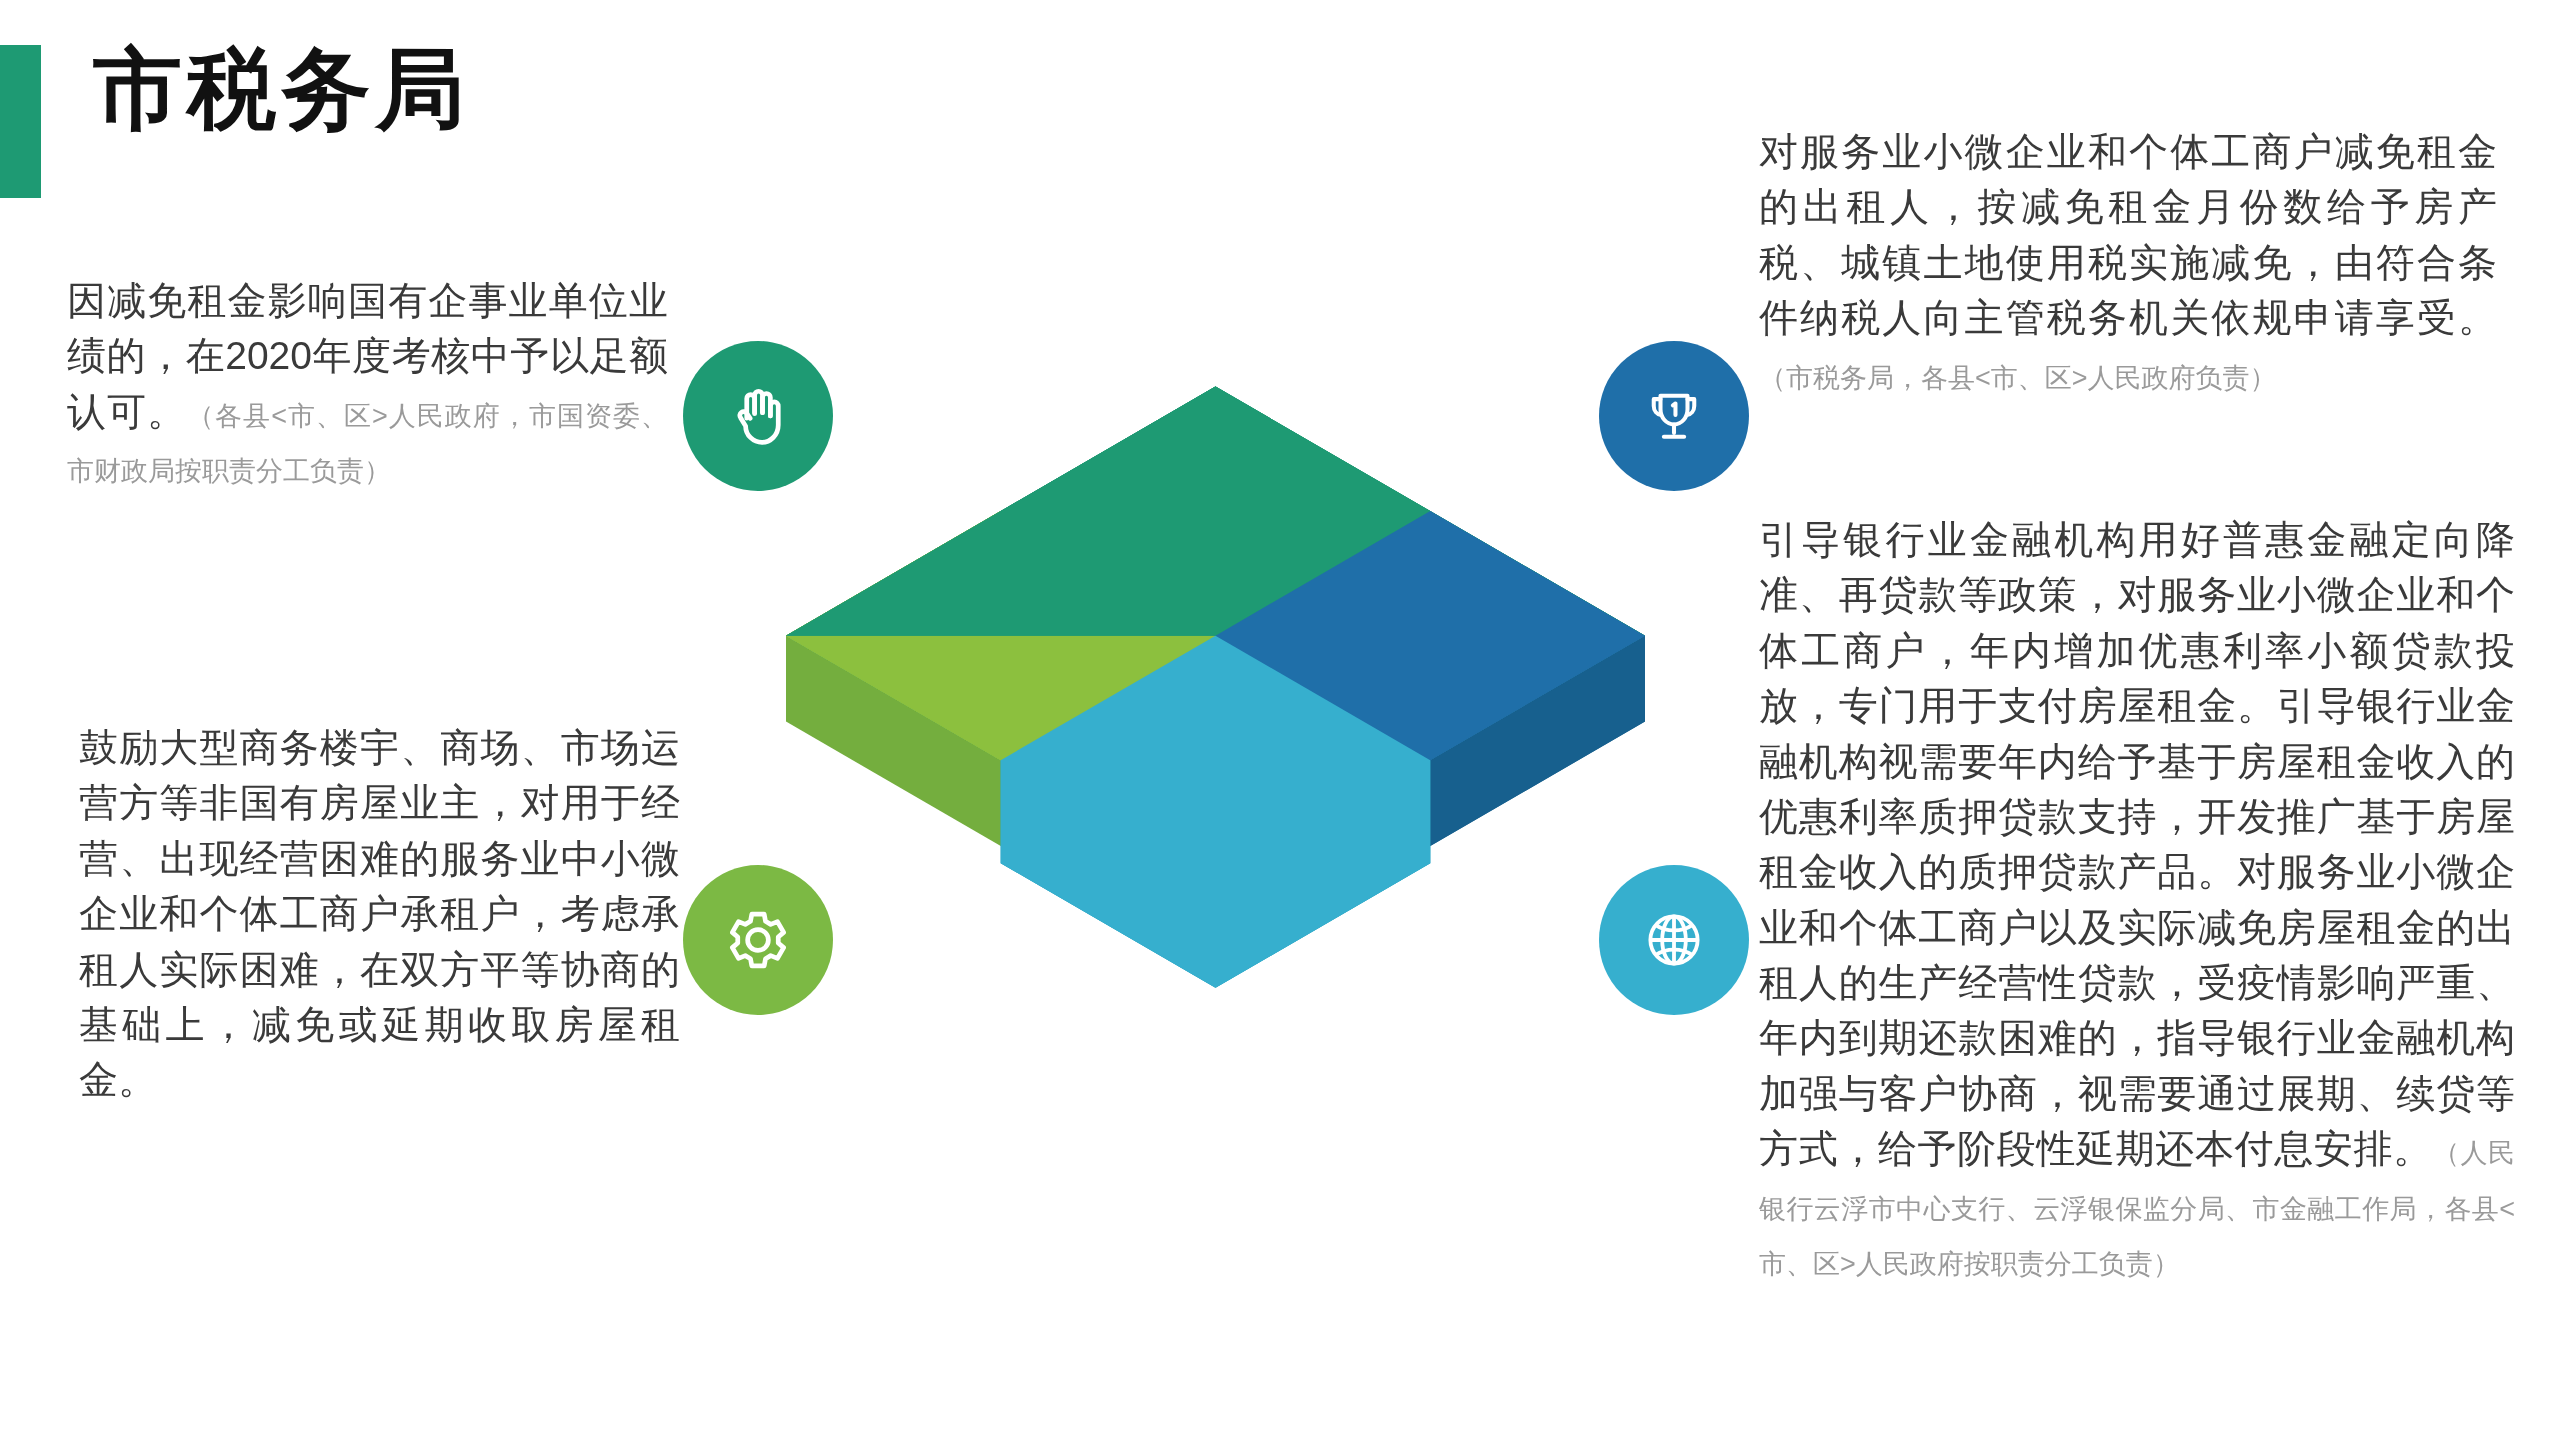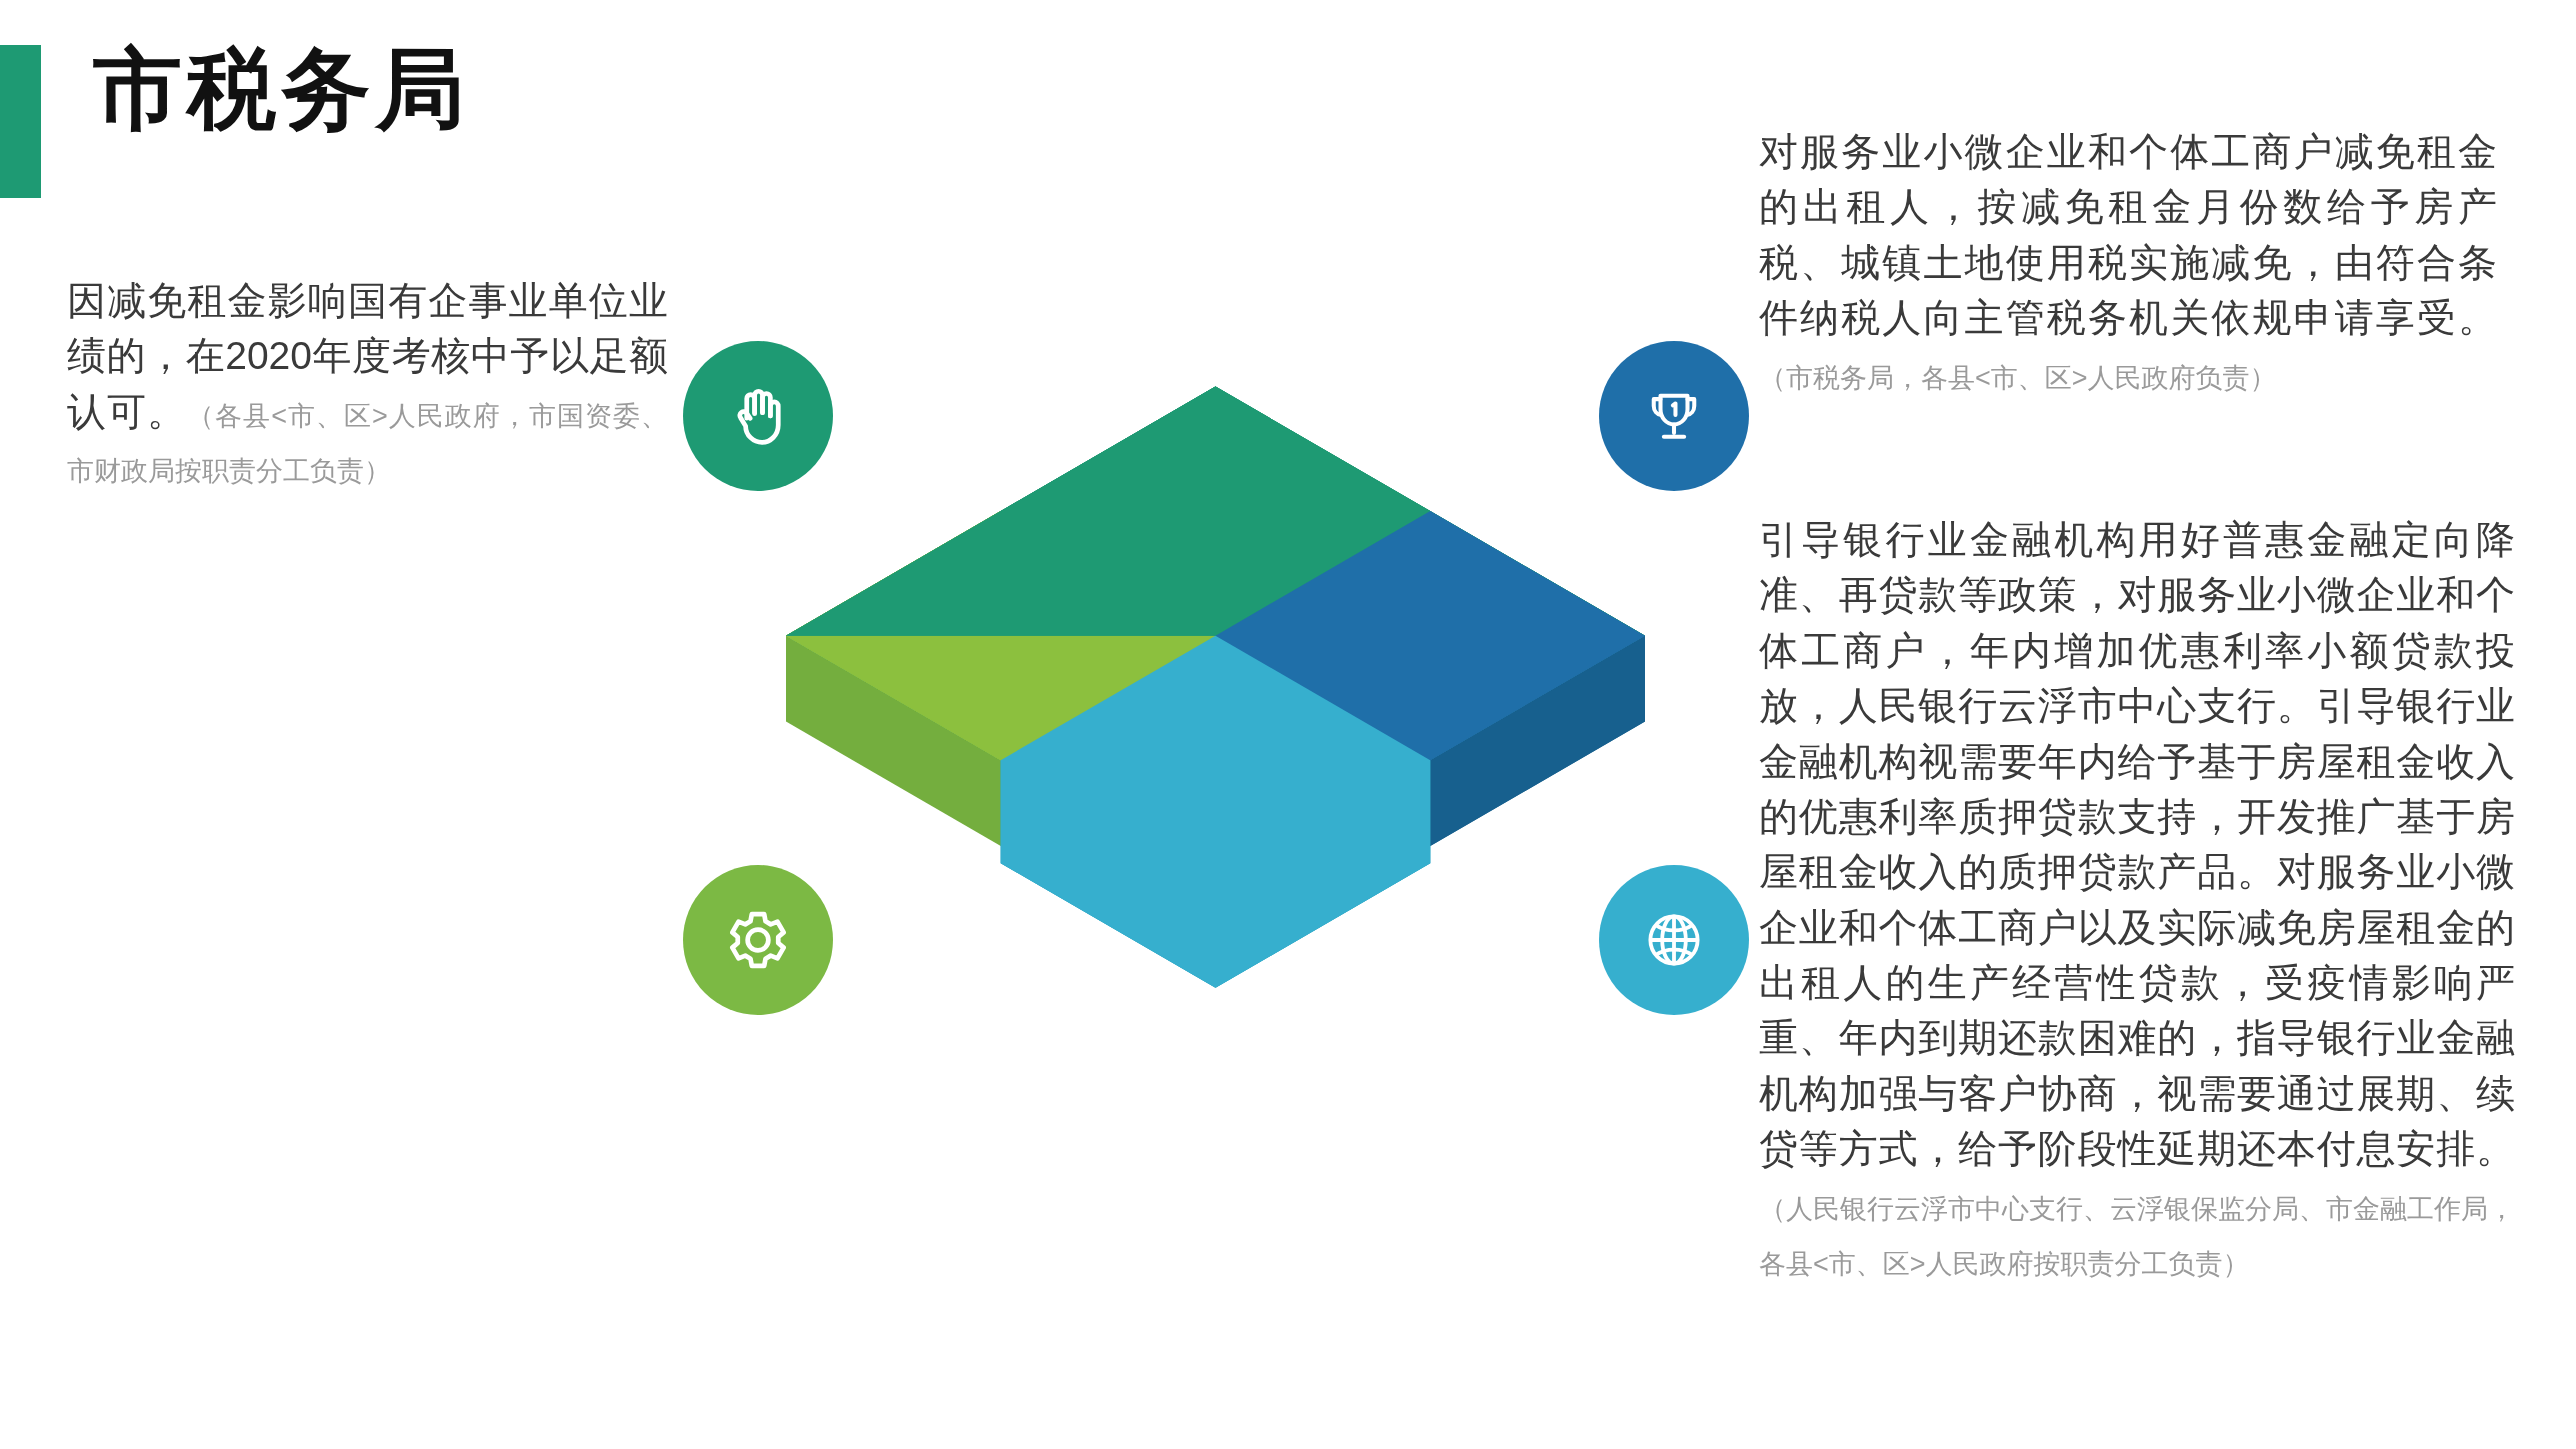--- a/index.html
+++ b/index.html
@@ -153,22 +153,23 @@
     <path d="M15.5 45.5c4.6-3.2 10.4-5 16.5-5s11.9 1.8 16.5 5"></path>
     <line x1="32" y1="11" x2="32" y2="53"></line>
   </svg>
 </div>
 
 <div class="txt-block" id="block-top-left">
   <div class="txt-main"><span>因减免租金影响国有企事业单位业绩的，在2020年度考核中予以足额认可。</span><span class="txt-note">（各县&lt;市、区&gt;人民政府，市国资委、市财政局按职责分工负责）</span></div>
 </div>
 
 <div class="txt-block" id="block-bottom-left">
+  <div class="txt-main">鼓励大型商务楼宇、商场、市场运营方等非国有房屋业主，对用于经营、出现经营困难的服务业中小微企业和个体工商户承租户，考虑承租人实际困难，在双方平等协商的基础上，减免或延期收取房屋租金。</div>
 </div>
 
 <div class="txt-block" id="block-top-right">
   <div class="txt-main"><span>对服务业小微企业和个体工商户减免租金的出租人，按减免租金月份数给予房产税、城镇土地使用税实施减免，由符合条件纳税人向主管税务机关依规申请享受。</span><span class="txt-note">（市税务局，各县&lt;市、区&gt;人民政府负责）</span></div>
 </div>
 
 <div class="txt-block" id="block-bottom-right">
-  <div class="txt-main"><span>引导银行业金融机构用好普惠金融定向降准、再贷款等政策，对服务业小微企业和个体工商户，年内增加优惠利率小额贷款投放，人民银行云浮市中心支行。引导银行业金融机构视需要年内给予基于房屋租金收入的优惠利率质押贷款支持，开发推广基于房屋租金收入的质押贷款产品。对服务业小微企业和个体工商户以及实际减免房屋租金的出租人的生产经营性贷款，受疫情影响严重、年内到期还款困难的，指导银行业金融机构加强与客户协商，视需要通过展期、续贷等方式，给予阶段性延期还本付息安排。</span><span class="txt-note">（人民银行云浮市中心支行、云浮银保监分局、市金融工作局，各县&lt;市、区&gt;人民政府按职责分工负责）</span></div>
+  <div class="txt-main"><span>引导银行业金融机构用好普惠金融定向降准、再贷款等政策，对服务业小微企业和个体工商户，年内增加优惠利率小额贷款投放，专门用于支付房屋租金。引导银行业金融机构视需要年内给予基于房屋租金收入的优惠利率质押贷款支持，开发推广基于房屋租金收入的质押贷款产品。对服务业小微企业和个体工商户以及实际减免房屋租金的出租人的生产经营性贷款，受疫情影响严重、年内到期还款困难的，指导银行业金融机构加强与客户协商，视需要通过展期、续贷等方式，给予阶段性延期还本付息安排。</span><span class="txt-note">（人民银行云浮市中心支行、云浮银保监分局、市金融工作局，各县&lt;市、区&gt;人民政府按职责分工负责）</span></div>
 </div>
 
 
 </body></html>

